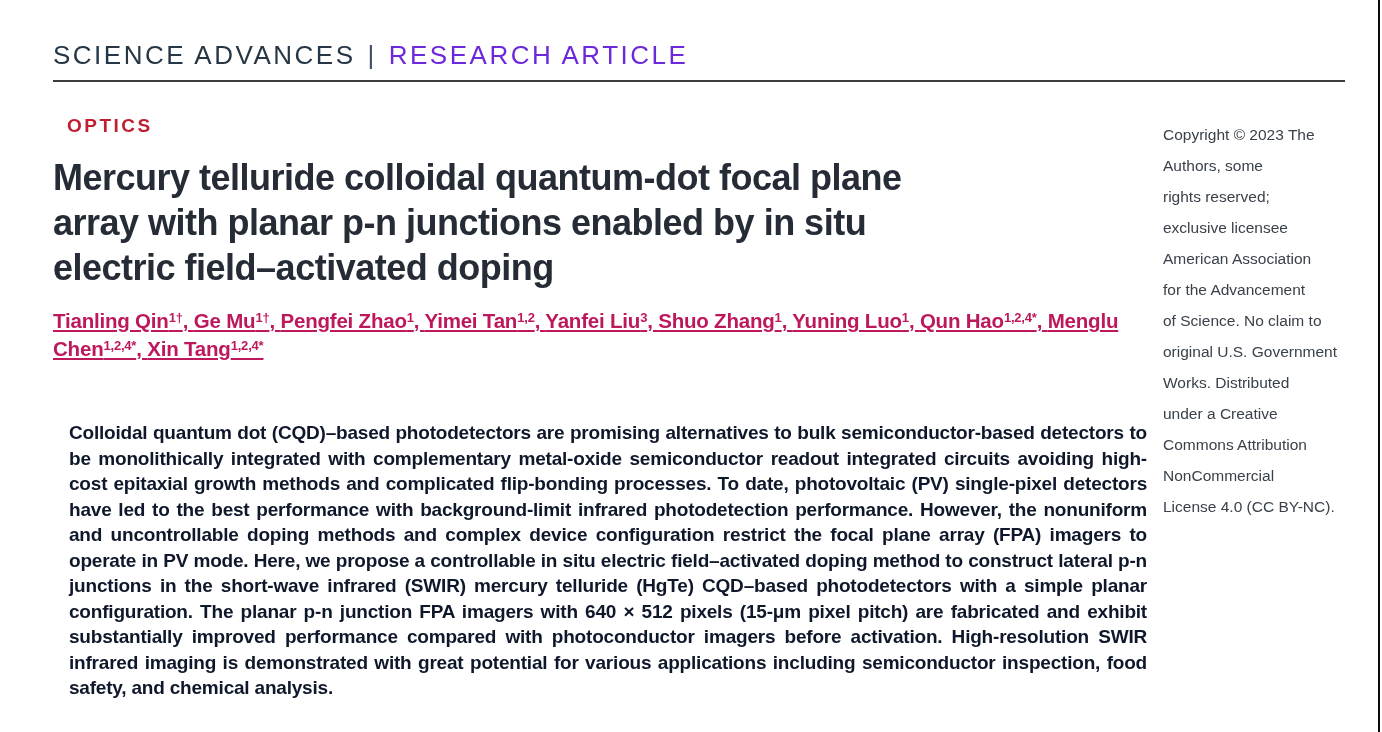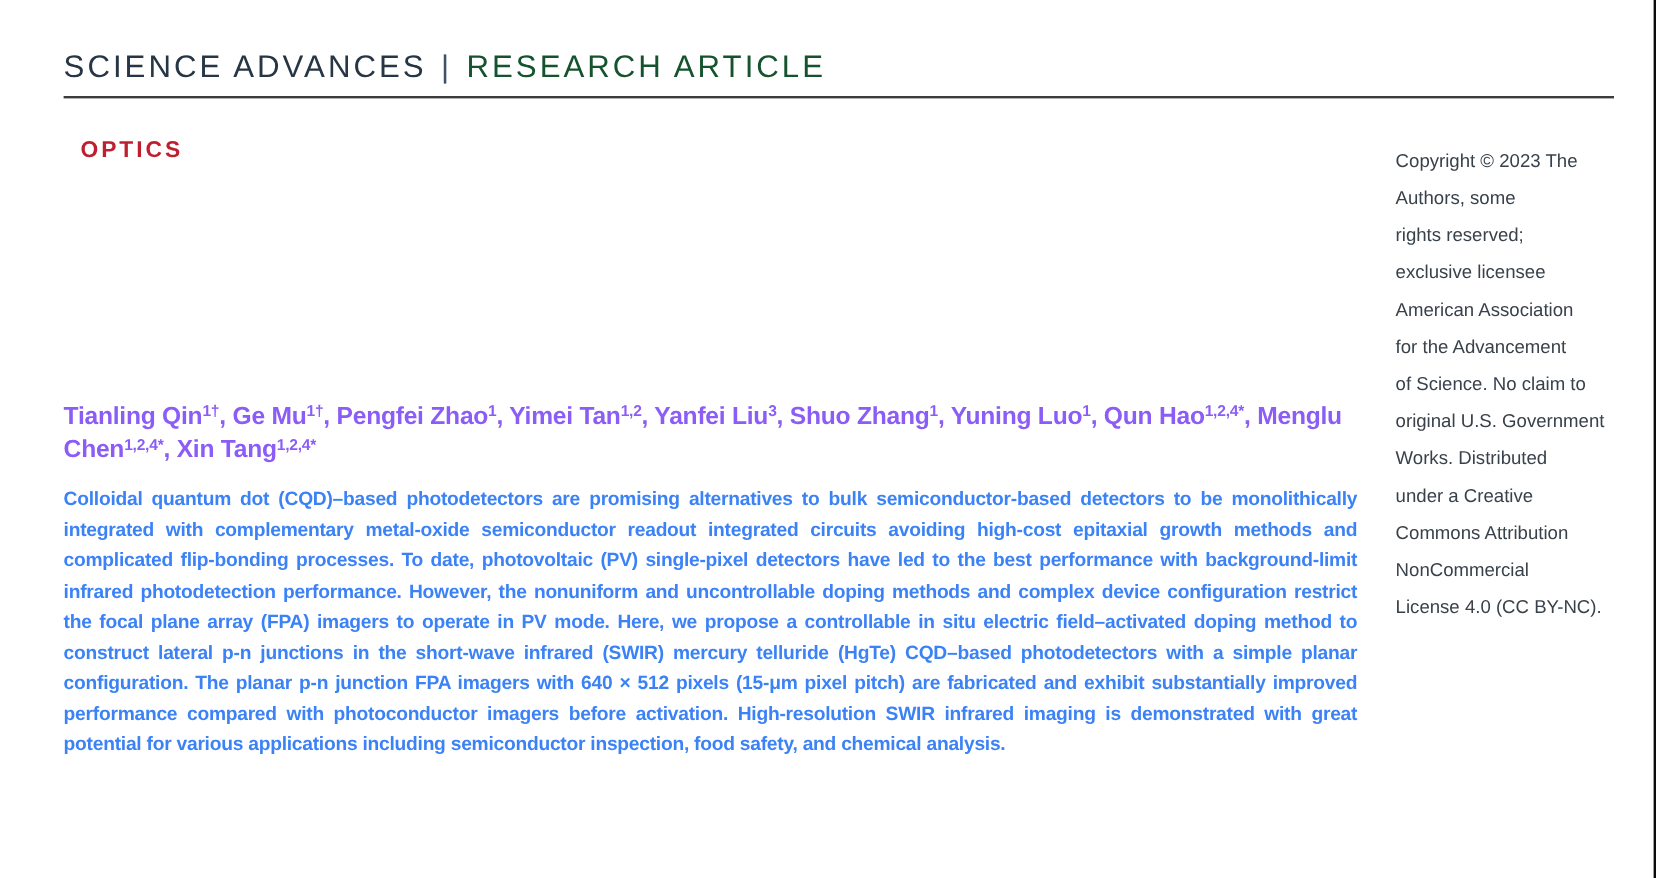--- a/index.html
+++ b/index.html
@@ -21,21 +21,21 @@
     position: absolute;
     left: 53px;
     top: 40px;
     font-size: 26px;
     letter-spacing: 2.5px;
     white-space: nowrap;
     font-weight: 400;
   }
   .masthead .journal   { color: #263645; margin-top: 12px; }
   .masthead .separator { color: #3d5166; margin: 0 12px; font-weight: 300; }
-  .masthead .article-type { color: #14532d; }
+  .masthead .article-type { color: #6d28d9; }
 
   .masthead-rule {
     position: absolute;
     left: 53px;
     top: 80px;
     width: 1292px;
     height: 2px;
     background: #3c3c3c;
   }
 
@@ -62,48 +62,49 @@
     font-weight: 700;
     letter-spacing: -0.5px;
     color: #262c36;
     white-space: pre-line;
   }
 
   
   .authors {
     position: absolute;
     left: 53px;
-    top: 333px;
+    top: 307px;
     width: 1080px;
     font-size: 20.5px;
     line-height: 28px;
     font-weight: 700;
     letter-spacing: -0.2px;
-    color: #8b5cf6;
+    color: #be185d;
+    text-decoration: underline;
   }
   .authors sup {
     font-size: 13px;
     line-height: 0;
     position: relative;
     top: -0.45em;
     vertical-align: baseline;
   }
 
   
   .abstract {
     position: absolute;
     left: 53px;
     top: 404px;
     width: 1078px;
-    margin: 0;
-    font-size: 16px;
+    margin: 16px;
+    font-size: 19px;
     line-height: 25.5px;
     font-weight: 700;
     letter-spacing: -0.2px;
-    color: #3b82f6;
+    color: #0f172a;
     text-align: justify;
   }
 
   
   .copyright {
     position: absolute;
     left: 1163px;
     top: 119px;
     width: 195px;
     font-size: 15.5px;
@@ -129,20 +130,23 @@
 <div class="page">
 
   <div class="masthead">
     <span class="journal">SCIENCE ADVANCES</span><span class="separator">|</span><span class="article-type">RESEARCH ARTICLE</span>
   </div>
 
   <div class="masthead-rule"></div>
 
   <div class="kicker">OPTICS</div>
 
+  <h1 class="title">Mercury telluride colloidal quantum-dot focal plane
+array with planar p-n junctions enabled by in situ
+electric field–activated doping</h1>
 
   <div class="authors"><span><span>Tianling Qin</span><sup>1†</sup></span>, <span><span>Ge Mu</span><sup>1†</sup></span>, <span><span>Pengfei Zhao</span><sup>1</sup></span>, <span><span>Yimei Tan</span><sup>1,2</sup></span>, <span><span>Yanfei Liu</span><sup>3</sup></span>, <span><span>Shuo Zhang</span><sup>1</sup></span>, <span><span>Yuning Luo</span><sup>1</sup></span>, <span><span>Qun Hao</span><sup>1,2,4*</sup></span>, <span><span>Menglu Chen</span><sup>1,2,4*</sup></span>, <span><span>Xin Tang</span><sup>1,2,4*</sup></span></div>
 
   <p class="abstract">Colloidal quantum dot (CQD)–based photodetectors are promising alternatives to bulk semiconductor-based detectors to be monolithically integrated with complementary metal-oxide semiconductor readout integrated circuits avoiding high-cost epitaxial growth methods and complicated flip-bonding processes. To date, photovoltaic (PV) single-pixel detectors have led to the best performance with background-limit infrared photodetection performance. However, the nonuniform and uncontrollable doping methods and complex device configuration restrict the focal plane array (FPA) imagers to operate in PV mode. Here, we propose a controllable in situ electric field–activated doping method to construct lateral p-n junctions in the short-wave infrared (SWIR) mercury telluride (HgTe) CQD–based photodetectors with a simple planar configuration. The planar p-n junction FPA imagers with 640 × 512 pixels (15-μm pixel pitch) are fabricated and exhibit substantially improved performance compared with photoconductor imagers before activation. High-resolution SWIR infrared imaging is demonstrated with great potential for various applications including semiconductor inspection, food safety, and chemical analysis.</p>
 
   <aside class="copyright">Copyright © 2023 The
 Authors, some
 rights reserved;
 exclusive licensee
 American Association

